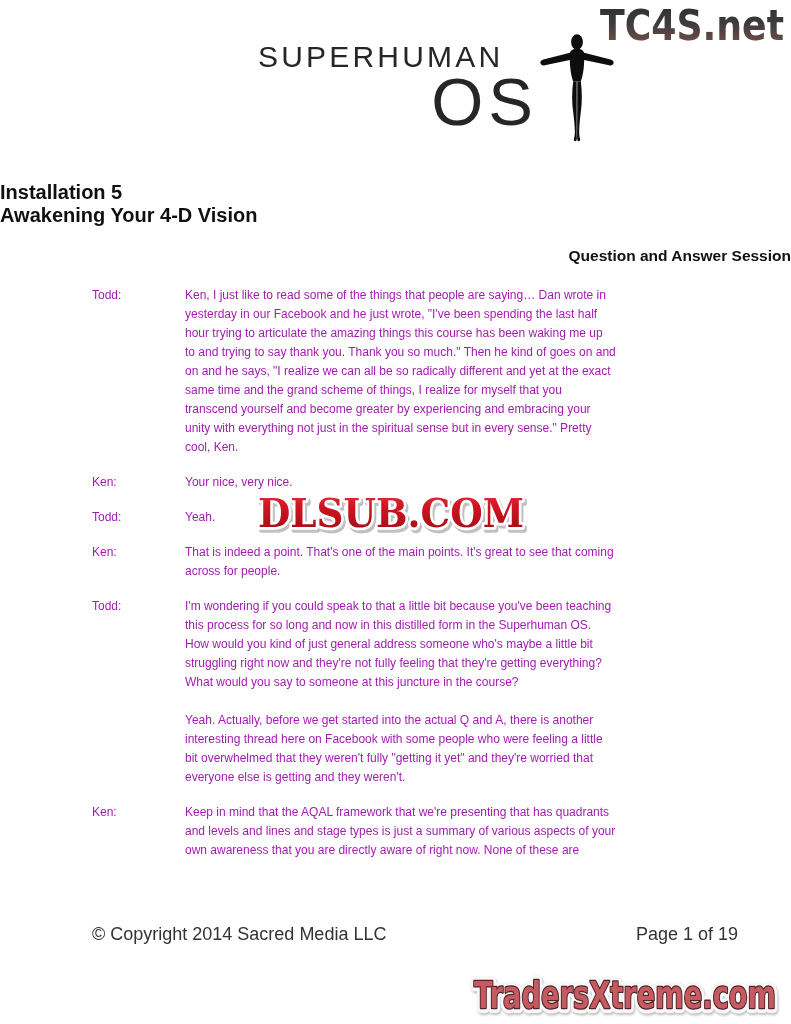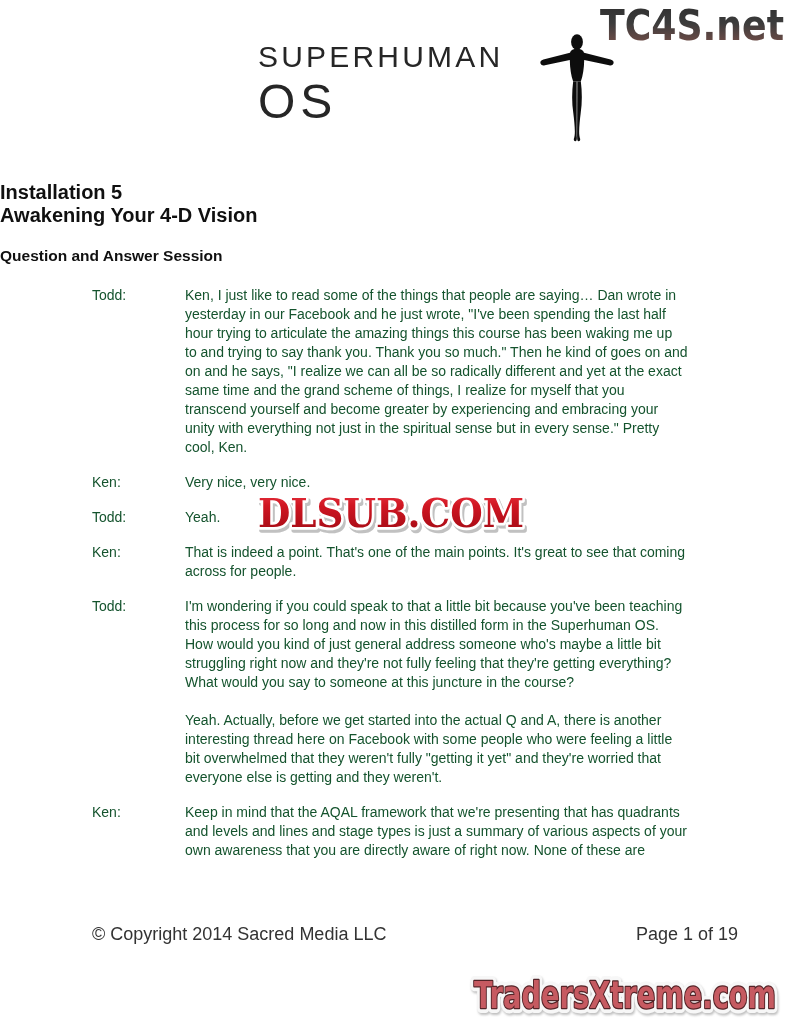--- a/index.html
+++ b/index.html
@@ -6,39 +6,39 @@
   body {
     width:791px; height:1024px; position:relative; overflow:hidden;
     background:#ffffff;
     font-family:"Liberation Sans", sans-serif;
     -webkit-font-smoothing:antialiased;
   }
 
   
   .logo { position:absolute; left:258px; top:42px; width:282px; color:#262626; }
   .logo-line1 { font-size:30px; letter-spacing:3.2px; line-height:30px; white-space:nowrap; font-weight:400; }
-  .logo-line2 { font-size:48px; line-height:56px; letter-spacing:5px; text-align:left; margin-top:2px; padding-right:2px; font-weight:400; }
+  .logo-line2 { font-size:67px; line-height:56px; letter-spacing:5px; text-align:right; margin-top:2px; padding-right:2px; font-weight:400; }
   .silhouette { position:absolute; left:536px; top:34px; width:82px; height:112px; }
 
   
   .wm-tc4s    { position:absolute; left:594px; top:0;    width:196px; height:50px; }
   .wm-dlsub   { position:absolute; left:247px; top:486px; width:292px; height:56px;
                 filter:drop-shadow(2px 3px 0px rgba(160,160,160,0.65)); }
   .wm-traders { position:absolute; left:460px; top:968px; width:330px; height:56px;
                 filter:drop-shadow(1px 2px 1px rgba(140,140,140,0.55)); }
 
   
   .title-block { position:absolute; left:0; top:181px; width:791px; 
                  font-weight:bold; font-size:20px; line-height:22.5px; color:#101010; }
-  .subtitle    { position:absolute; left:0; top:247px; width:791px; text-align:left;
+  .subtitle    { position:absolute; left:0; top:247px; width:791px; text-align:right;
                  font-weight:bold; font-size:15.5px; color:#101010; }
 
   
   .transcript { position:absolute; left:92px; top:286px; width:625px;
-                font-size:14px; line-height:19px; color:#14532d; }
+                font-size:12px; line-height:19px; color:#a21caf; }
   .t-row { display:flex; margin-bottom:16px; }
   .t-speaker { width:93px; flex:none; }
   .t-dialogue { width:532px; }
   .t-dialogue p { margin:0; white-space:pre-line; }
   .t-dialogue p + p { margin-top:19px; }
 
   
   .footer { position:absolute; left:92px; top:924px; width:646px;
             display:flex; justify-content:space-between;
             font-size:18px; color:#333333; }
@@ -92,21 +92,21 @@
 on and he says, "I realize we can all be so radically different and yet at the exact
 same time and the grand scheme of things, I realize for myself that you
 transcend yourself and become greater by experiencing and embracing your
 unity with everything not just in the spiritual sense but in every sense." Pretty
 cool, Ken.</p>
         </div>
       </div>
       <div class="t-row">
         <div class="t-speaker">Ken:</div>
         <div class="t-dialogue">
-          <p>Very nice, very nice.</p>
+          <p>Your nice, very nice.</p>
         </div>
       </div>
       <div class="t-row">
         <div class="t-speaker">Todd:</div>
         <div class="t-dialogue">
           <p>Yeah.</p>
         </div>
       </div>
       <div class="t-row">
         <div class="t-speaker">Ken:</div>

